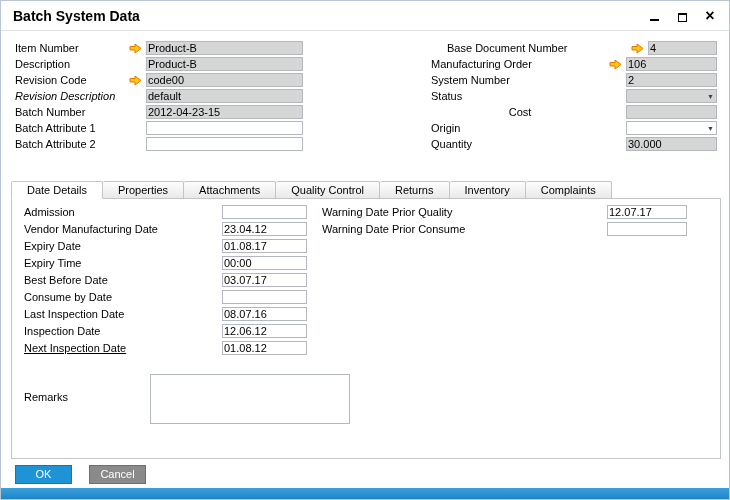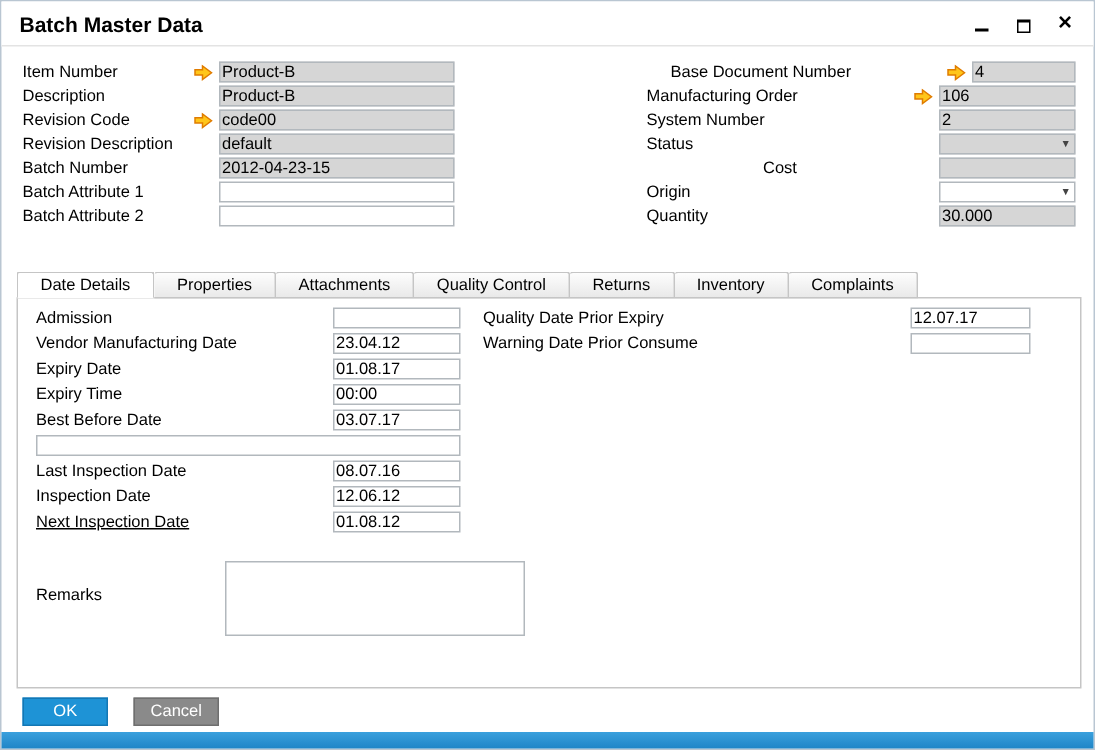--- a/index.html
+++ b/index.html
@@ -53,21 +53,21 @@
 
   .bottom-strip{position:absolute;left:0;right:0;bottom:0;height:11px;
        background:linear-gradient(#3aa0dd,#1f85c7)}
 </style>
 </head>
 <body>
 
 <div class="window">
 
   <div class="titlebar">
-    <span class="title">Batch Master Data</span>
+    <span class="title">Batch System Data</span>
     <div class="win-controls">
       <span class="wc">
           <span class="wc-min-glyph"></span>
         </span>
       <span class="wc">
           <span class="wc-max-glyph"></span>
         </span>
       <span class="wc wc-close">×</span>
     </div>
   </div>
@@ -90,21 +90,21 @@
       <div class="frow">
         <span class="flabel" style="width: 114px;">Revision Code</span>
         <span class="arrowbox">
           <svg width="13" height="11" viewBox="0 0 13 11">
             <path d="M1 3.5 h5 V1 l6 4.5 -6 4.5 V7 H1 z" fill="#ffc61a" stroke="#e07c00" stroke-width="1"></path>
           </svg>
         </span>
         <input class="fin ro" readonly="" value="code00" style="">
       </div>
       <div class="frow">
-        <span class="flabel" style="width: 114px;">Revision Description</span>
+        <span class="flabel" style="width: 114px; font-style: italic;">Revision Description</span>
         <span class="arrowbox"></span>
         <input class="fin ro" readonly="" value="default" style="">
       </div>
       <div class="frow">
         <span class="flabel" style="width: 114px;">Batch Number</span>
         <span class="arrowbox"></span>
         <input class="fin ro" readonly="" value="2012-04-23-15" style="">
       </div>
       <div class="frow">
         <span class="flabel" style="width: 114px;">Batch Attribute 1</span>
@@ -189,38 +189,39 @@
         </div>
         <div class="frow">
           <span class="flabel" style="width: 198px;">Expiry Time</span>
           <input class="fin" value="00:00" style="">
         </div>
         <div class="frow">
           <span class="flabel" style="width: 198px;">Best Before Date</span>
           <input class="fin" value="03.07.17" style="">
         </div>
         <div class="frow">
+          <span class="flabel" style="width: 198px;">Consume by Date</span>
           <input class="fin" style="">
         </div>
         <div class="frow">
           <span class="flabel" style="width: 198px;">Last Inspection Date</span>
           <input class="fin" value="08.07.16" style="">
         </div>
         <div class="frow">
           <span class="flabel" style="width: 198px;">Inspection Date</span>
           <input class="fin" value="12.06.12" style="">
         </div>
         <div class="frow">
           <span class="flabel" style="width: 198px; text-decoration: underline;">Next Inspection Date</span>
           <input class="fin" value="01.08.12" style="">
         </div>
       </div>
     <div class="col" id="tab-right-fields">
         <div class="frow">
-          <span class="flabel" style="width: 285px;">Quality Date Prior Expiry</span>
+          <span class="flabel" style="width: 285px;">Warning Date Prior Quality</span>
           <input class="fin" value="12.07.17" style="">
         </div>
         <div class="frow">
           <span class="flabel" style="width: 285px;">Warning Date Prior Consume</span>
           <input class="fin" style="">
         </div>
       </div>
     <span class="remarks-label">Remarks</span>
     <textarea class="remarks-area" style=""></textarea>
   </div>

